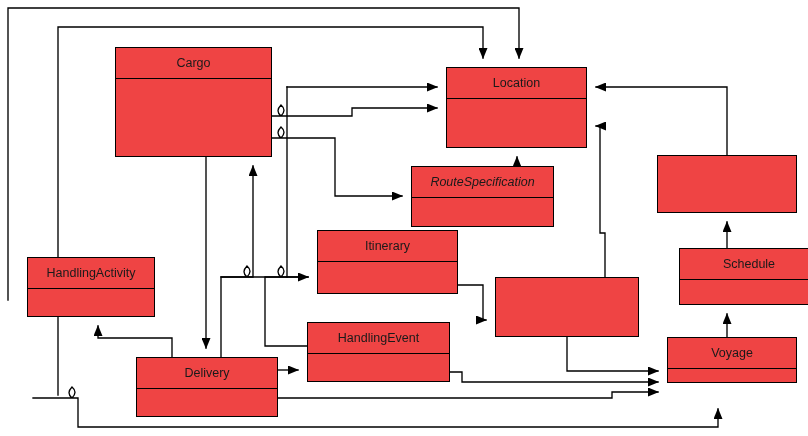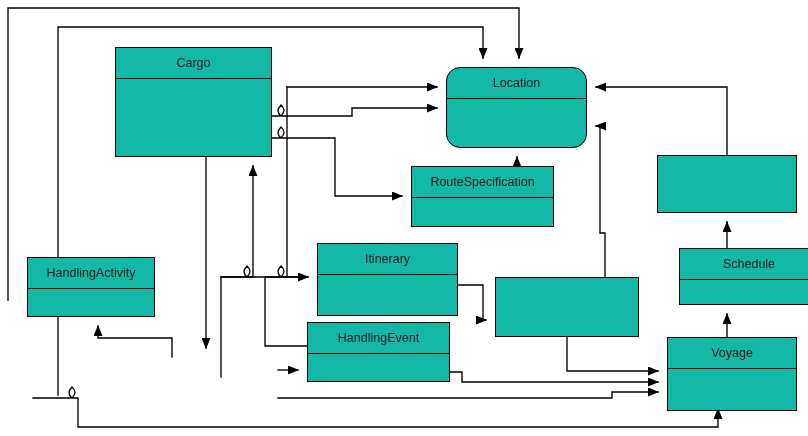--- a/index.html
+++ b/index.html
@@ -1,19 +1,19 @@
 <!DOCTYPE html>
 <html><head>
 <meta charset="utf-8">
 <style>
   html,body{margin:0;padding:0;background:#ffffff;}
   body{font-family:"Liberation Sans",sans-serif;}
   #canvas{position:relative;width:808px;height:436px;background:#ffffff;overflow:hidden;}
   #wires{position:absolute;left:0;top:0;width:808px;height:436px;}
-  .node{position:absolute;background:#14b8a6;border:1.4px solid #000000;box-sizing:border-box;}
+  .node{position:absolute;background:#ef4444;border:1.4px solid #000000;box-sizing:border-box;}
   .node .title{height:30px;line-height:30px;text-align:center;font-size:12.5px;color:#1a1a1a;
                 border-bottom:1.4px solid #000000;white-space:nowrap;overflow:hidden;}
   .node .body{height:100%;}
 </style>
 </head>
 <body>
 
 <div id="canvas">
 
   <svg id="wires" viewBox="0 0 808 436" xmlns="http://www.w3.org/2000/svg">
@@ -67,57 +67,61 @@
 
       <path d="M727,248 L727,222" marker-end="url(#ah)"></path>
     </g>
   </svg>
 
   <div class="node" style="left:115px;top:47px;width:157px;height:110px;">
     <div class="title">Cargo</div>
     <div class="body"></div>
   </div>
 
-  <div class="node" style="left:446px;top:67px;width:141px;height:81px;border-radius:14px;">
+  <div class="node" style="left:446px;top:67px;width:141px;height:81px;">
     <div class="title">Location</div>
     <div class="body"></div>
   </div>
 
-  <div class="node" style="left:411px;top:166px;width:143px;height:61px;">
+  <div class="node" style="left:411px;top:166px;width:143px;height:61px;font-style:italic;">
     <div class="title">RouteSpecification</div>
     <div class="body"></div>
   </div>
 
   <div class="node" style="left:657px;top:155px;width:140px;height:58px;">
     <div class="body"></div>
   </div>
 
   <div class="node" style="left:27px;top:257px;width:128px;height:60px;">
     <div class="title">HandlingActivity</div>
     <div class="body"></div>
   </div>
 
-  <div class="node" style="left:317px;top:243px;width:141px;height:73px;">
+  <div class="node" style="left:317px;top:230px;width:141px;height:64px;">
     <div class="title">Itinerary</div>
     <div class="body"></div>
   </div>
 
   <div class="node" style="left:679px;top:248px;width:140px;height:57px;">
     <div class="title">Schedule</div>
     <div class="body"></div>
   </div>
 
   <div class="node" style="left:495px;top:277px;width:144px;height:60px;">
     <div class="body"></div>
   </div>
 
   <div class="node" style="left:307px;top:322px;width:143px;height:60px;">
     <div class="title">HandlingEvent</div>
     <div class="body"></div>
   </div>
 
+  <div class="node" style="left:136px;top:357px;width:142px;height:60px;">
+    <div class="title">Delivery</div>
+    <div class="body"></div>
+  </div>
 
-  <div class="node" style="left:667px;top:337px;width:130px;height:74px;">
+  <div class="node" style="left:667px;top:337px;width:130px;height:46px;">
     <div class="title">Voyage</div>
     <div class="body"></div>
   </div>
 
 </div>
 
 </body></html>

